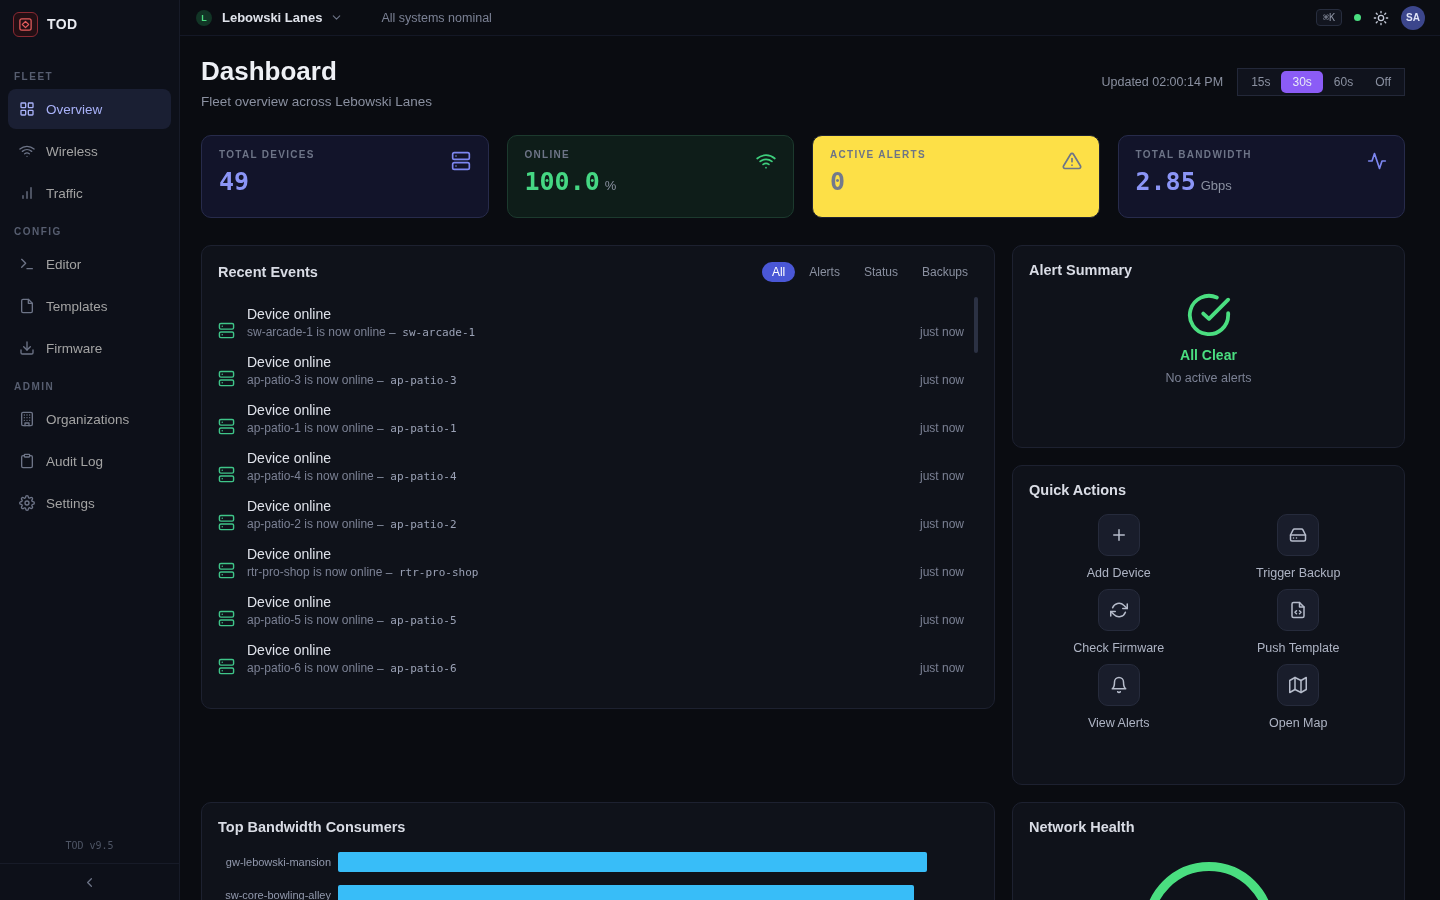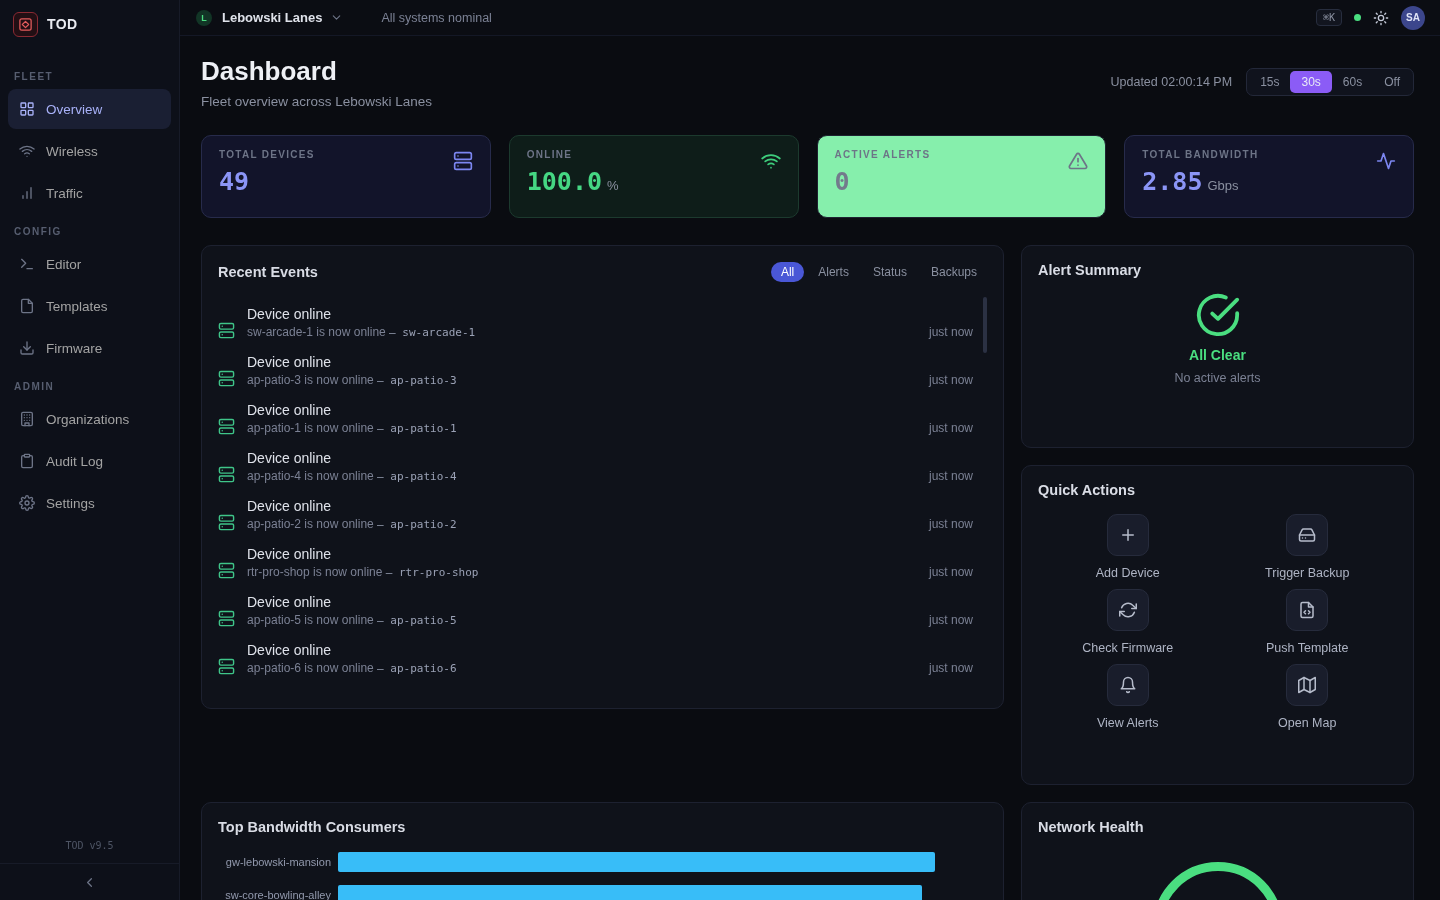--- a/index.html
+++ b/index.html
@@ -35,32 +35,32 @@
   .chev svg { width:13px; height:13px; }
   .topbar-status { color:#7b8194; font-size:12.5px; margin-left:30px; }
   .topbar-right { margin-left:auto; display:flex; align-items:center; gap:12px; }
   .kbd { font-family:"DejaVu Sans Mono", monospace; font-size:10px; color:#8a90a0; border:1px solid #272d3e; background:#12151f; border-radius:4px; padding:2px 6px; cursor:pointer; }
   .status-dot { width:7px; height:7px; border-radius:50%; background:#4ade80; }
   .sun-btn { color:#c6cbd9; background:none; border:none; cursor:pointer; display:flex; }
   .sun-btn svg { width:16px; height:16px; }
   .user-avatar { width:24px; height:24px; border-radius:50%; background:#3c468c; color:#e0e4f6; font-size:10px; font-weight:700; display:flex; align-items:center; justify-content:center; cursor:pointer; }
 
   
-  .content { flex:1; padding:20px 26px 0 21px; overflow:hidden; }
+  .content { flex:1; padding:20px 35px 0 21px; overflow:hidden; }
   .page-head { display:flex; justify-content:space-between; align-items:flex-start; }
   .page-title { font-size:26px; font-weight:700; color:#eef0f5; }
   .page-subtitle { margin-top:7px; font-size:13.5px; color:#8a90a0; }
   .head-right { display:flex; align-items:center; gap:14px; margin-top:12px; }
   .updated { font-size:12.5px; color:#8a90a0; }
-  .segmented { display:flex; background:#10131d; border:1px solid #232839; border-radius:7px; padding:2px; }
+  .segmented { display:flex; background:#10131d; border:1px solid #232839; border-radius:0; padding:2px; }
   .segmented button { border:none; background:transparent; color:#8a90a0; font-size:12px; padding:4px 11px; border-radius:5px; cursor:pointer; font-family:inherit; }
   .segmented button.active { background:#8b5cf6; color:#e7eaf6; }
 
   .stats-row { display:grid; grid-template-columns:repeat(4,1fr); gap:18px; margin-top:26px; }
-  .stat-card { height:83px; border-radius:10px; padding:13px 17px; position:relative; background:#86efac; border:1px solid #1e2230; }
+  .stat-card { height:83px; border-radius:10px; padding:13px 17px; position:relative; background:#fde047; border:1px solid #1e2230; }
   .stat-card.tint-indigo { background:#12142a; border-color:#272b4b; }
   .stat-card.tint-green  { background:#0e1d19; border-color:#1c3a2e; }
   .stat-label { font-size:10px; font-weight:700; letter-spacing:1.3px; color:#6d7487; }
   .stat-value { margin-top:7px; font-family:"DejaVu Sans Mono", monospace; font-size:25px; font-weight:700; display:flex; align-items:baseline; }
   .stat-suffix { font-size:13px; font-weight:400; color:#8a90a0; margin-left:5px; font-family:"Liberation Sans", sans-serif; }
   .v-indigo { color:#8b95f6; } .v-green { color:#45d783; } .v-slate { color:#737a8c; }
   .stat-icon { position:absolute; top:15px; right:17px; }
   .stat-icon svg { width:20px; height:20px; }
   .i-indigo { color:#7c86f0; } .i-green { color:#3ecf7d; } .i-slate { color:#6d7487; }
 

